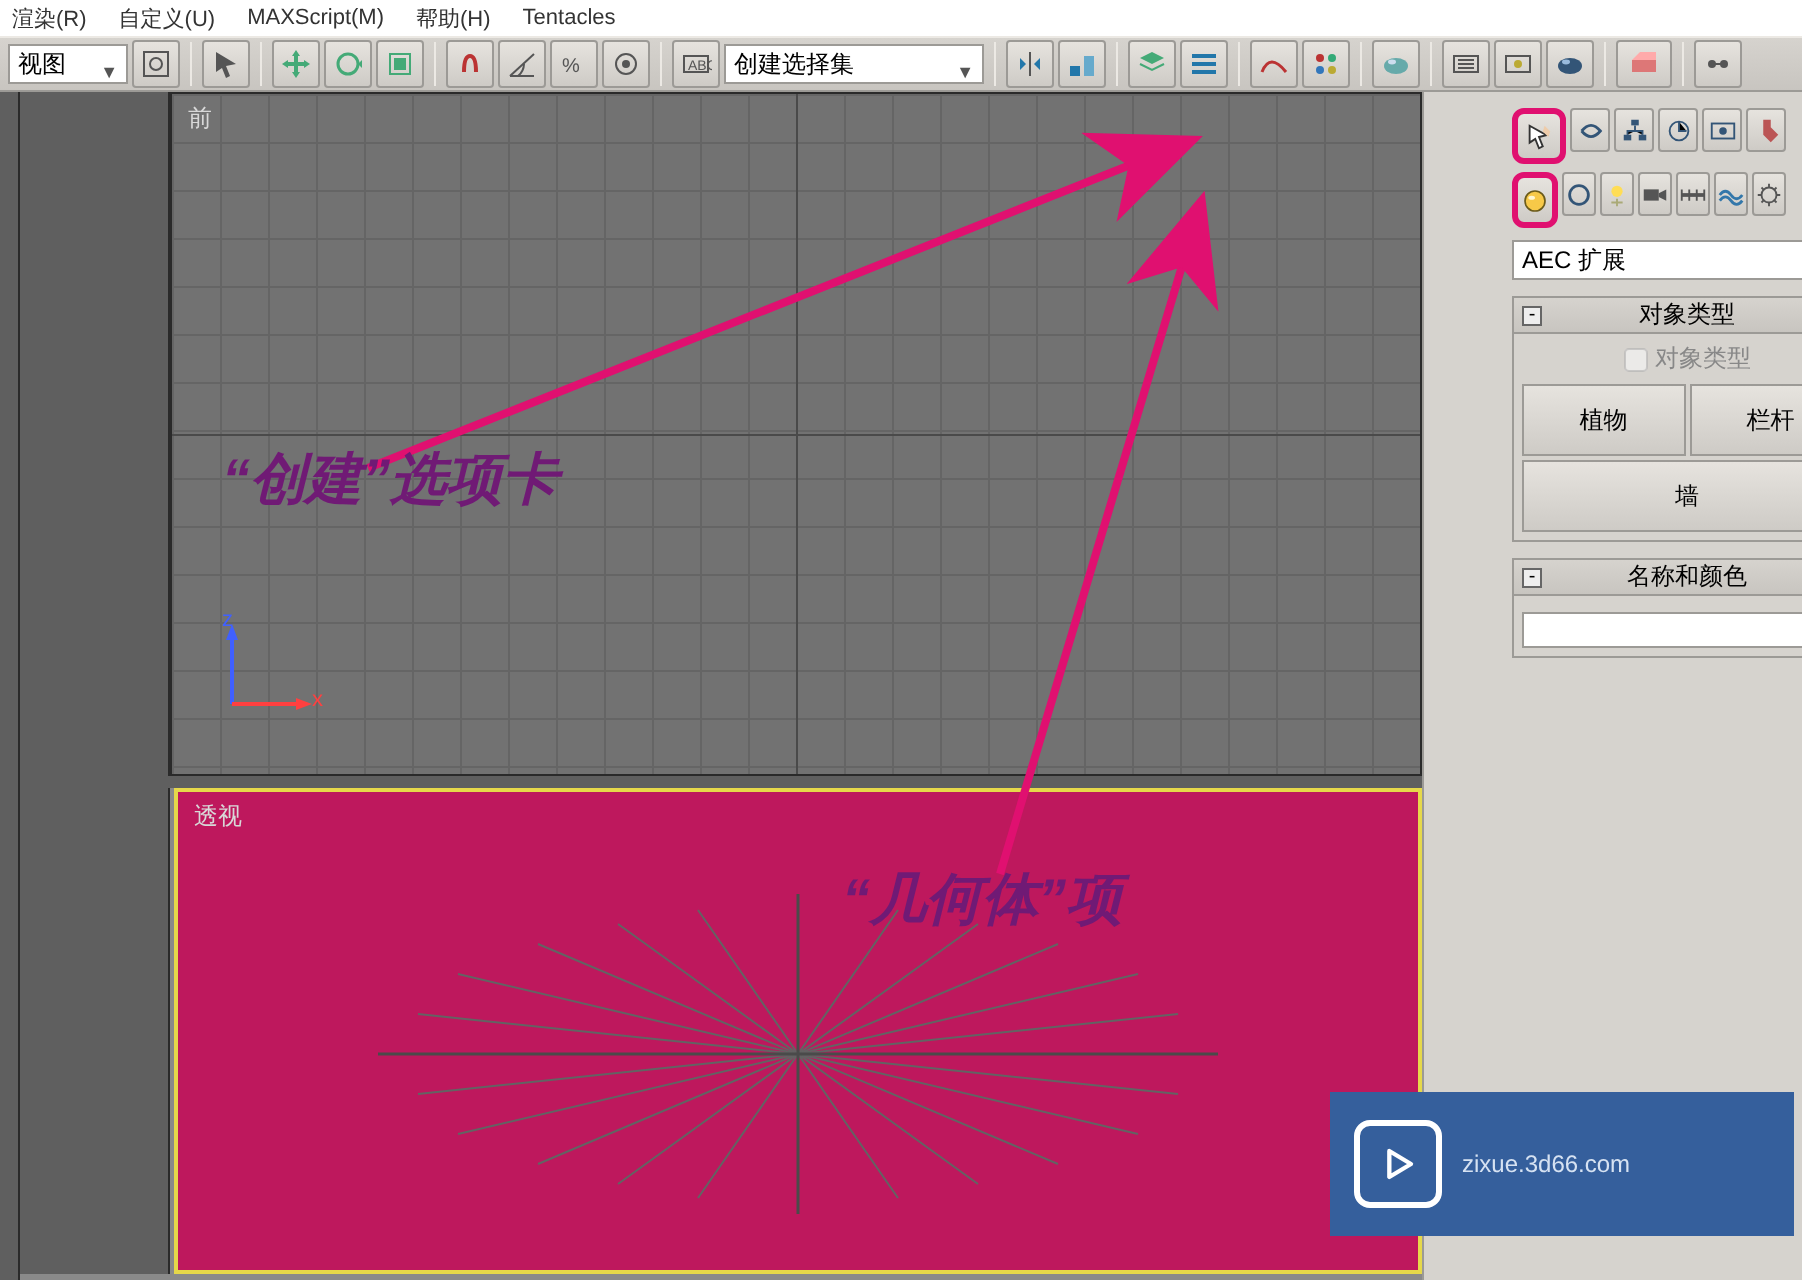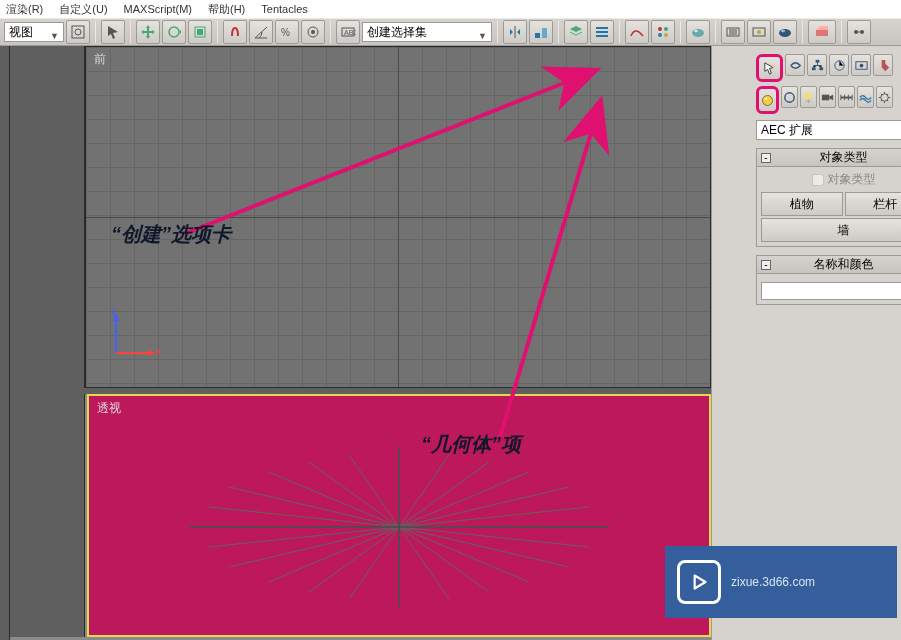--- a/index.html
+++ b/index.html
@@ -48,36 +48,36 @@
 .psel { height: 20px; width: 175px; background:#fff; border:1px solid #9c9a96; font-size:12px; display:flex; align-items:center; padding:0 4px; justify-content:space-between; margin-top:6px;}
 
 
 .rollout { margin-top: 8px; border:1px solid #9c9a96; background:#d6d3ce; padding:0; width:175px;}
 .roll-head { height:18px; background:linear-gradient(#d6d3ce,#c8c5c0); border-bottom:1px solid #9c9a96; font-size:12px; display:flex; align-items:center; justify-content:center; position:relative;}
 .roll-head .minus { position:absolute; left:4px; width:10px; height:10px; border:1px solid #666; background:#eee; font-size:10px; display:flex; align-items:center; justify-content:center; line-height:1;}
 .roll-body { padding: 4px; font-size:12px;}
 .chk-row { display:flex; align-items:center; justify-content:center; gap:4px; margin-bottom:4px; color:#888;}
 .chk-row input { width:12px; height:12px;}
 .btn-grid { display:flex; flex-wrap:wrap; gap:2px;}
-.btn-grid button { flex:1; min-width:70px; height:24px; background:linear-gradient(#e6e3de,#cecbc6); border:1px solid #9c9a96; font-size:12px; cursor:pointer;}
+.btn-grid button { flex:1; min-width:70px; height:36px; background:linear-gradient(#e6e3de,#cecbc6); border:1px solid #9c9a96; font-size:12px; cursor:pointer;}
 .btn-grid button.wide { min-width:100%;}
 .name-row { display:flex; gap:4px; align-items:center; margin-top:4px;}
 .name-row input[type=text]{ flex:1; height:18px; border:1px solid #9c9a96; background:#fff; font-size:12px; padding:0 4px;}
 .swatch { width:22px; height:18px; background:#00d400; border:1px solid #555;}
 
 
 .wm { position:absolute; right:4px; bottom:22px; width:232px; height:72px; background:#355f9c; display:flex; align-items:center; gap:10px; padding:0 12px;}
 .wm .logo { width:44px; height:44px; border:3px solid #fff; border-radius:8px; display:flex; align-items:center; justify-content:center;}
 .wm .logo svg { width:26px; height:26px;}
 .wm .txt { display:flex; flex-direction:column; color:#fff;}
 .wm .txt .big { font-size:22px; font-weight:600; letter-spacing:2px;}
 .wm .txt .small { font-size:12px; color:#d6e2f2;}
 
 
-.callout { position:absolute; font-size:20px; font-weight:600; color:#0f172a; font-style:italic;}
+.callout { position:absolute; font-size:28px; font-weight:600; color:#701a75; font-style:italic;}
 .arrow { position:absolute; pointer-events:none;}
 
 .right-panel-inner{padding:4px;}
 </style>
 </head>
 <body>
 
 <div class="menubar">
   <span>渲染(R)</span>
   <span>自定义(U)</span>

